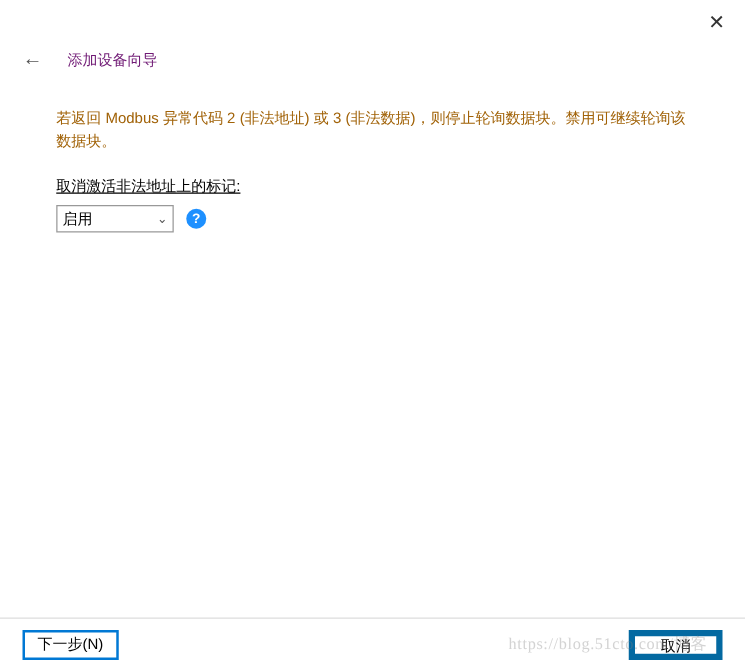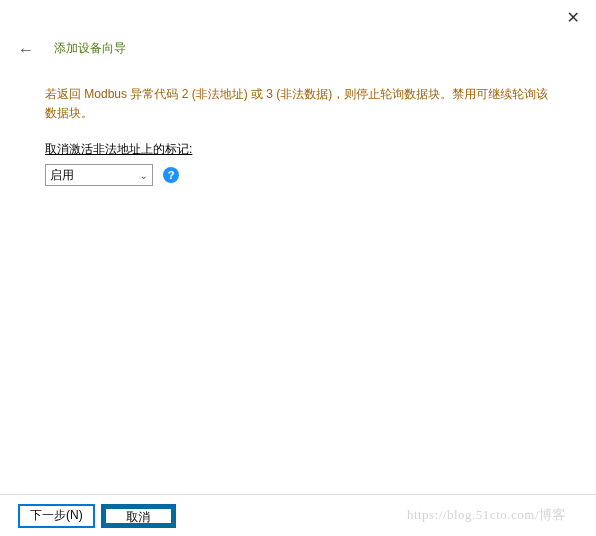--- a/index.html
+++ b/index.html
@@ -24,21 +24,21 @@
     }
     .back-arrow {
       font-size: 16px;
       color: #555;
       cursor: pointer;
       margin-right: 20px;
       margin-top: 8px;
     }
     .wizard-title {
       font-size: 12px;
-      color: #4d7c0f;
+      color: #701a75;
       margin-top: 8px;
     }
     .close-btn {
       position: absolute;
       top: 8px;
       right: 16px;
       font-size: 16px;
       color: #333;
       cursor: pointer;
       font-weight: 300;
@@ -57,21 +57,21 @@
       color: #000;
       margin-bottom: 6px;
       text-decoration: underline;
     }
     .dropdown-row {
       display: flex;
       align-items: center;
       gap: 10px;
     }
     .dropdown {
-      width: 108px;
+      width: 94px;
       height: 22px;
       border: 1px solid #999;
       background: #fff;
       font-size: 12px;
       padding: 1px 4px;
       display: flex;
       align-items: center;
       justify-content: space-between;
       cursor: pointer;
     }
@@ -97,21 +97,21 @@
     }
     .footer {
       position: absolute;
       bottom: 0;
       left: 0;
       right: 0;
       height: 42px;
       border-top: 1px solid #ddd;
       display: flex;
       align-items: center;
-      justify-content: flex-start;
+      justify-content: space-between;
       padding: 0 18px;
       gap: 6px;
     }
     .btn {
       min-width: 75px;
       height: 24px;
       border: 5px solid #0369a1;
       background: #fff;
       font-size: 12px;
       color: #000;

